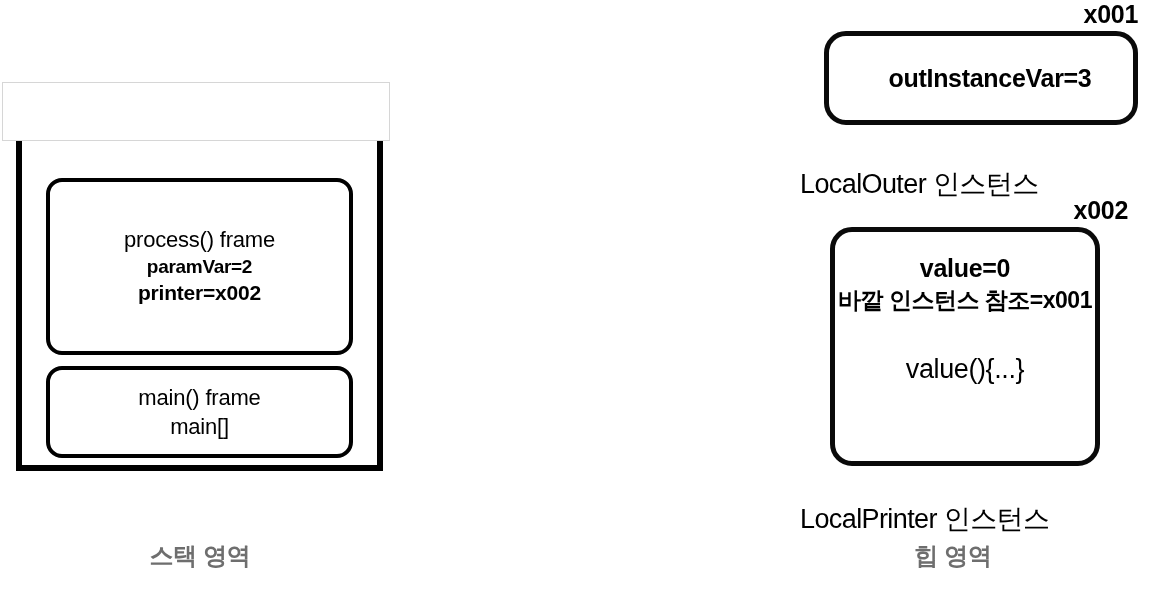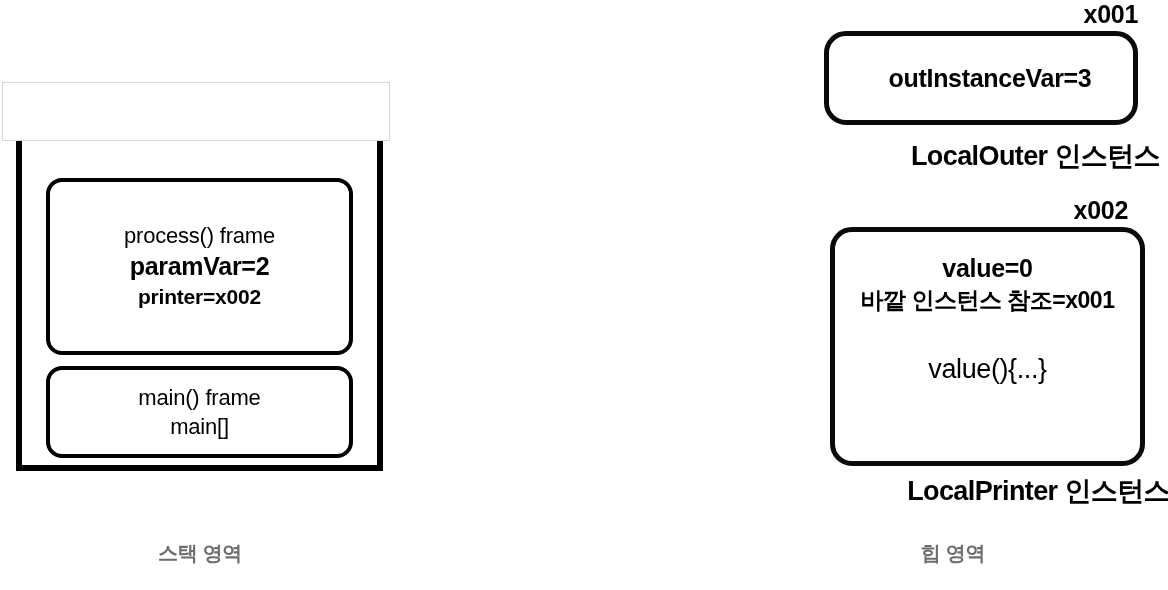--- a/index.html
+++ b/index.html
@@ -77,37 +77,37 @@
   }
 
   .line-reg-22 {
     font-size: 22px;
     font-weight: 400;
     line-height: 1.32;
     letter-spacing: -0.2px;
     white-space: nowrap;
   }
   .line-bold-25 {
-    font-size: 25px;
+    font-size: 19px;
     font-weight: 700;
     line-height: 1.34;
     letter-spacing: -0.3px;
     white-space: nowrap;
   }
   .line-bold-21 {
     font-size: 21px;
     font-weight: 700;
     line-height: 1.36;
     letter-spacing: -0.2px;
     white-space: nowrap;
   }
 
   .region-caption {
     position: absolute;
-    font-size: 20px;
+    font-size: 24px;
     font-weight: 700;
     color: #6e6e6e;
     letter-spacing: -0.3px;
     white-space: nowrap;
     text-align: center;
   }
   #stack-caption {
     left: 0;
     top: 540px;
     width: 400px;
@@ -153,34 +153,35 @@
     top: 31px;
     width: 314px;
     height: 94px;
     justify-content: center;
     padding-left: 18px;
   }
 
   #heap-box-printer {
     left: 830px;
     top: 227px;
-    width: 315px;
+    width: 270px;
     height: 239px;
     justify-content: flex-start;
     padding-top: 20px;
   }
 
   .heap-label {
     position: absolute;
     font-size: 27px;
-    font-weight: 700;
+    font-weight: 400;
     color: #000000;
     letter-spacing: -0.6px;
     white-space: nowrap;
-    text-align: right;
+    text-align: left;
+    margin-top: 28px;
   }
   #label-localouter {
     left: 800px;
     top: 138px;
     width: 360px;
   }
   #label-localprinter {
     left: 800px;
     top: 473px;
     width: 370px;

